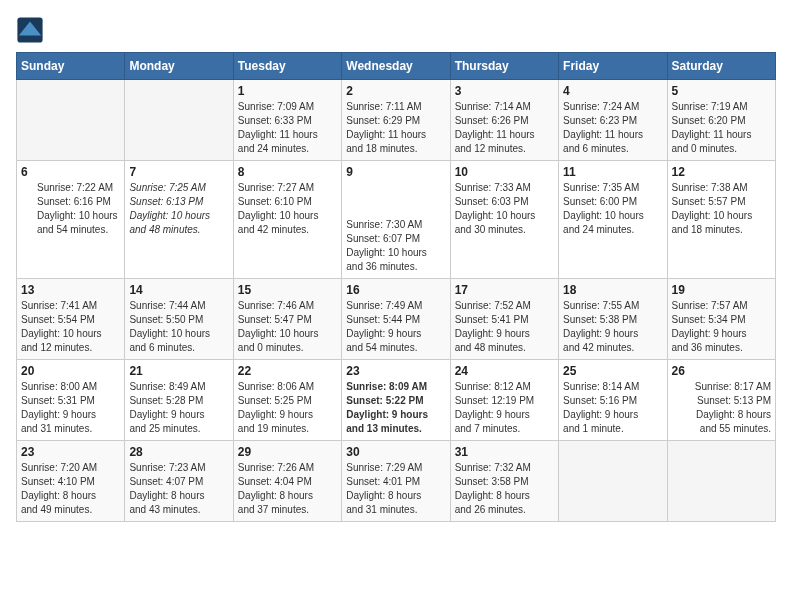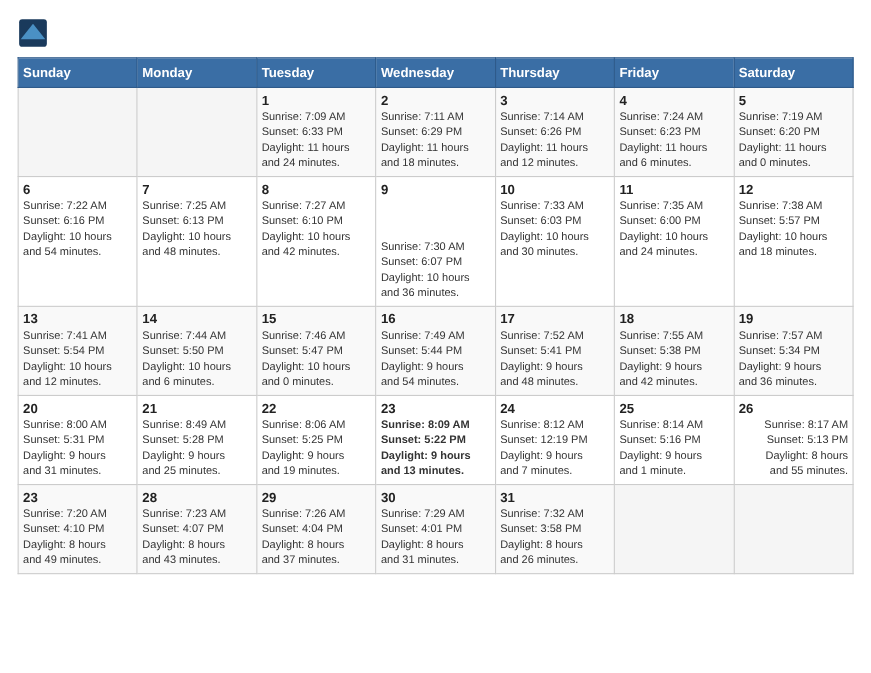--- a/index.html
+++ b/index.html
@@ -147,28 +147,28 @@
           <span class="day-num">5</span>
           <div class="day-detail" style="white-space: pre-line;">Sunrise: 7:19 AM
 Sunset: 6:20 PM
 Daylight: 11 hours
 and 0 minutes.</div>
         </td>
       </tr>
       <tr>
         <td>
           <span class="day-num">6</span>
-          <div class="day-detail" style="white-space: pre-line;">Sunrise: 7:22 AM
+          <div class="day-detail" style="white-space: pre-line; margin-left: 16px;">Sunrise: 7:22 AM
 Sunset: 6:16 PM
 Daylight: 10 hours
 and 54 minutes.</div>
         </td>
         <td>
           <span class="day-num">7</span>
-          <div class="day-detail" style="white-space: pre-line;">Sunrise: 7:25 AM
+          <div class="day-detail" style="white-space: pre-line; font-style: italic;">Sunrise: 7:25 AM
 Sunset: 6:13 PM
 Daylight: 10 hours
 and 48 minutes.</div>
         </td>
         <td>
           <span class="day-num">8</span>
           <div class="day-detail" style="white-space: pre-line;">Sunrise: 7:27 AM
 Sunset: 6:10 PM
 Daylight: 10 hours
 and 42 minutes.</div>

